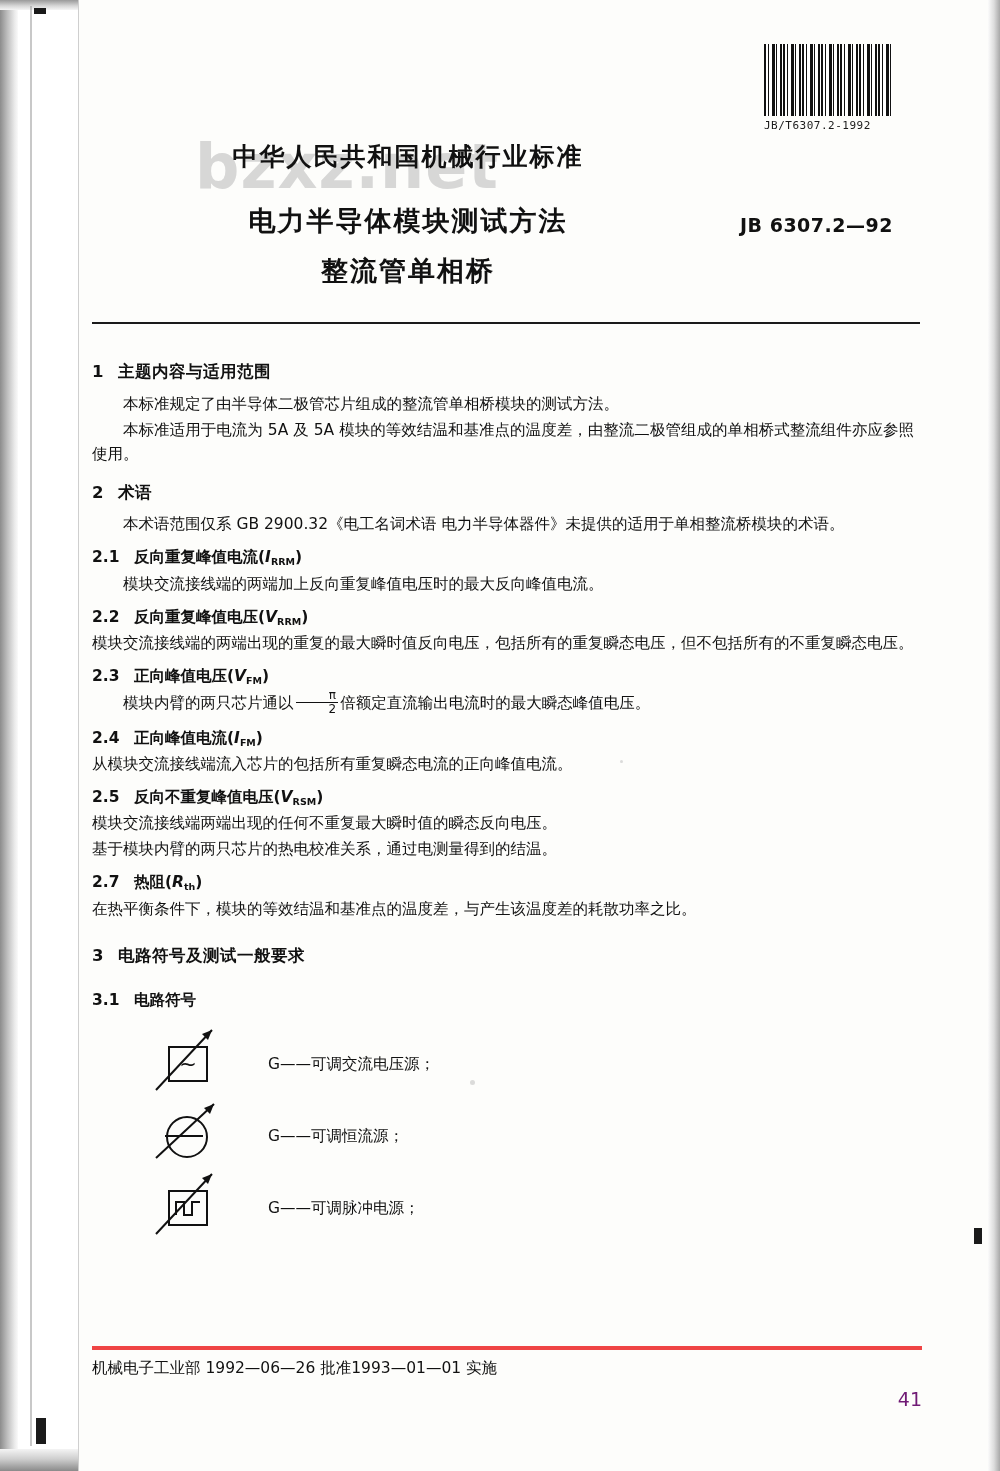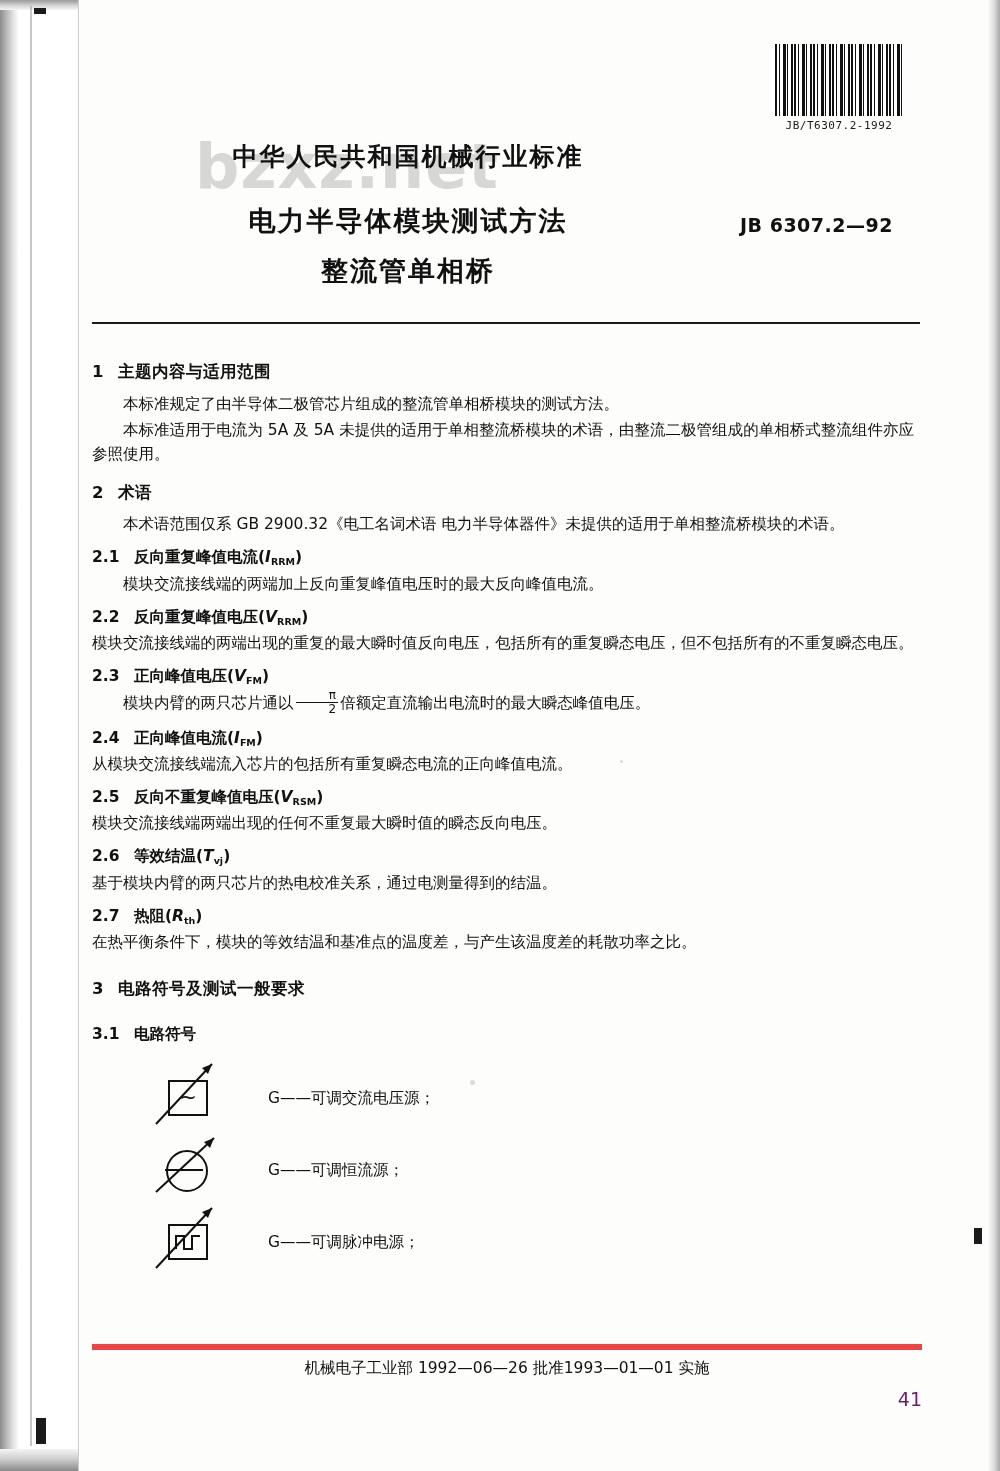--- a/index.html
+++ b/index.html
@@ -78,24 +78,23 @@
     font-weight: bold;
     color: #c9c9c9;
     opacity: .72;
     letter-spacing: 1px;
     user-select: none;
   }
 
   
   .barcode-wrap {
     position: absolute;
-    right: 97px;
+    right: 108px;
     top: 44px;
     width: 128px;
-    text-align: center;
   }
   .barcode {
     height: 72px;
     width: 128px;
     background-image: repeating-linear-gradient(90deg,
       #111 0px, #111 2px, #fff 2px, #fff 4px,
       #111 4px, #111 5px, #fff 5px, #fff 8px,
       #111 8px, #111 11px, #fff 11px, #fff 12px,
       #111 12px, #111 13px, #fff 13px, #fff 16px,
       #111 16px, #111 18px, #fff 18px, #fff 19px);
@@ -250,24 +249,24 @@
     font-size: 15.5px;
     color: #111;
   }
   .pulse-glyph { width: 26px; height: 18px; }
 
   .footer {
     position: absolute;
     left: 92px;
     right: 78px;
     bottom: 92px;
-    border-top: 6px solid #ef4444;
+    border-top: 4px solid #ef4444;
     padding-top: 8px;
     display: flex;
-    justify-content: center;
+    justify-content: flex-start;
     font-size: 15.5px;
     color: #111;
   }
   .page-no {
     position: absolute;
     right: 78px;
     bottom: 61px;
     font-size: 19px;
     color: #701a75;
   }
@@ -312,21 +311,21 @@
   <div class="std-number">JB 6307.2—92</div>
 
   <div class="rule"></div>
 
   <div class="body">
 
     <div class="h2">
       <span class="num">1</span><span>主题内容与适用范围</span>
     </div>
     <div class="p indent">本标准规定了由半导体二极管芯片组成的整流管单相桥模块的测试方法。</div>
-    <div class="p indent">本标准适用于电流为 5A 及 5A 未提供的适用于单相整流桥模块的术语，由整流二极管组成的单相桥式整流组件亦应参照使用。</div>
+    <div class="p indent">本标准适用于电流为 5A 及 5A 模块的等效结温和基准点的温度差，由整流二极管组成的单相桥式整流组件亦应参照使用。</div>
 
     <div class="h2">
       <span class="num">2</span><span>术语</span>
     </div>
     <div class="p indent">本术语范围仅系 GB 2900.32《电工名词术语  电力半导体器件》未提供的适用于单相整流桥模块的术语。</div>
 
     <div class="h3">
       <span class="num">2.1</span><span>反向重复峰值电流(</span><span class="ital">I</span><sub>RRM</sub><span>)</span>
     </div>
     <div class="p indent">模块交流接线端的两端加上反向重复峰值电压时的最大反向峰值电流。</div>
@@ -344,23 +343,20 @@
     <div class="h3">
       <span class="num">2.4</span><span>正向峰值电流(</span><span class="ital">I</span><sub>FM</sub><span>)</span>
     </div>
     <div class="p">从模块交流接线端流入芯片的包括所有重复瞬态电流的正向峰值电流。</div>
 
     <div class="h3">
       <span class="num">2.5</span><span>反向不重复峰值电压(</span><span class="ital">V</span><sub>RSM</sub><span>)</span>
     </div>
     <div class="p">模块交流接线端两端出现的任何不重复最大瞬时值的瞬态反向电压。</div>
 
-    <div class="h3">
-      <span class="num">2.6</span><span>等效结温(</span><span class="ital">T</span><sub>vj</sub><span>)</span>
-    </div>
     <div class="p">基于模块内臂的两只芯片的热电校准关系，通过电测量得到的结温。</div>
 
     <div class="h3">
       <span class="num">2.7</span><span>热阻(</span><span class="ital">R</span><sub>th</sub><span>)</span>
     </div>
     <div class="p">在热平衡条件下，模块的等效结温和基准点的温度差，与产生该温度差的耗散功率之比。</div>
 
     <div class="h2" style="margin-top:22px;">
       <span class="num">3</span><span>电路符号及测试一般要求</span>
     </div>

